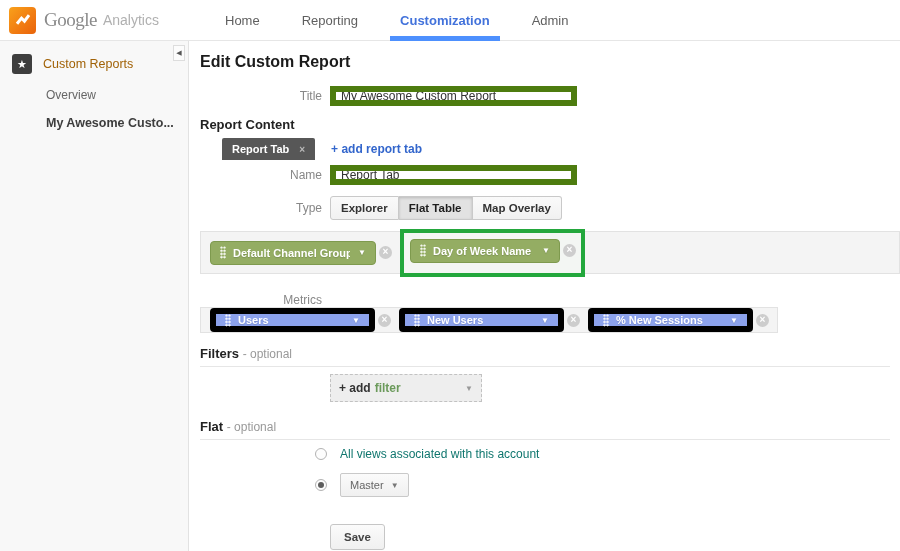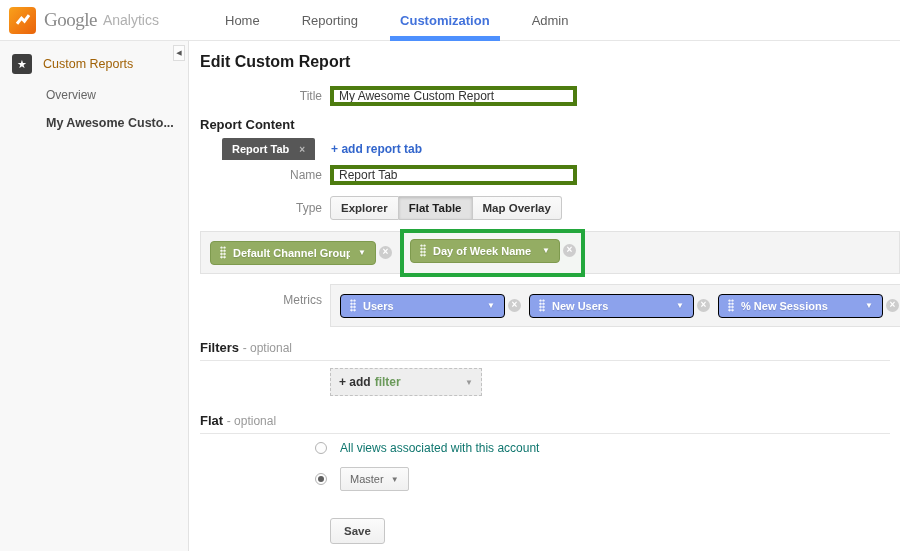--- a/index.html
+++ b/index.html
@@ -40,21 +40,21 @@
   .page-title { font-size:16px; font-weight:bold; color:#1b1b1b; margin:0 0 15px 0; }
   .section-head { font-size:13px; font-weight:bold; color:#222; padding-bottom:5px;
     border-bottom:1px solid #e6e6e6; margin-bottom:7px; }
   .section-head.no-rule { border-bottom:none; margin-bottom:4px; padding-bottom:2px; }
   .optional { font-weight:normal; color:#999; font-size:12px; }
 
   .form-row { display:flex; align-items:center; margin-bottom:11px; }
   .form-row.top { align-items:flex-start; }
   .form-label { width:122px; text-align:right; color:#878787; margin-right:8px; flex:none; }
   .form-row.top .form-label { padding-top:9px; }
-  .text-input { width:247px; height:20px; padding:2px 5px; border:4px solid #4d7c0f;
+  .text-input { width:247px; height:20px; padding:2px 5px; border:6px solid #4d7c0f;
     font-size:12px; color:#333; font-family:inherit; background:#fff; }
 
   
   .chip-row { display:flex; align-items:center; margin:0 0 5px 22px; }
   .tab-chip { background:#575757; color:#fff; font-weight:bold; font-size:11px;
     padding:5px 10px; display:flex; align-items:center; border-radius:2px 2px 0 0; cursor:pointer; }
   .chip-close { color:#b9b9b9; margin-left:10px; font-weight:bold; font-size:10px; cursor:pointer; }
   .add-tab-link { color:#3366cc; font-weight:bold; font-size:12px; margin-left:16px; cursor:pointer; text-decoration:none; }
 
   
@@ -67,21 +67,21 @@
 
   
   .pill-container { flex:1; margin-right:-10px; background:#f4f4f4; border:1px solid #e2e2e2;
     height:43px; display:flex; align-items:center; padding-left:9px; }
   .pill-group { display:flex; align-items:center; margin-right:8px; }
   .pill { height:24px; border-radius:4px; display:flex; align-items:center; padding:0 9px;
     color:#fff; font-weight:bold; font-size:11px; cursor:pointer;
     text-shadow:0 1px 1px rgba(0,0,0,0.15); }
   .pill.green { background:#94ad63; border:1px solid #7e9a4e; width:166px; }
   .pill.green.narrow { width:150px; }
-  .pill.blue { background:#8ca2ec; border:1px solid #000000; width:165px; }
+  .pill.blue { background:#8ca2ec; border:6px solid #000000; width:165px; }
   .drag-dots { width:6px; height:13px; margin-right:7px; flex:none;
     background-image:radial-gradient(#fff 1px, transparent 1.2px); background-size:3px 3.2px; opacity:0.9; }
   .pill-label { flex:1; white-space:nowrap; overflow:hidden; }
   .pill-caret { font-size:8px; margin-left:8px; }
   .remove-btn { width:13px; height:13px; border-radius:50%; background:#cdcdcd; color:#fff;
     font-size:10px; line-height:12px; text-align:center; margin-left:3px; cursor:pointer;
     flex:none; font-weight:bold; }
   .highlight-box { border:4px solid #23a73c; padding:6px 5px 10px 6px;
     display:flex; align-items:center; background:rgba(240,248,240,0.35); }
 
@@ -187,21 +187,21 @@
             <span class="drag-dots"></span>
             <span class="pill-label">Day of Week Name</span>
             <span class="pill-caret">▼</span>
           </div>
           <span class="remove-btn">×</span>
         </div>
       </div>
     </div>
   </div>
 
-  <div class="form-row top" style="margin-bottom:13px;">
+  <div class="form-row top" style="margin-bottom:13px;flex-direction:column;">
     <div class="form-label">Metrics</div>
     <div class="pill-container">
       <div class="pill-group">
         <div class="pill blue">
           <span class="drag-dots"></span>
           <span class="pill-label">Users</span>
           <span class="pill-caret">▼</span>
         </div>
         <span class="remove-btn">×</span>
       </div>

